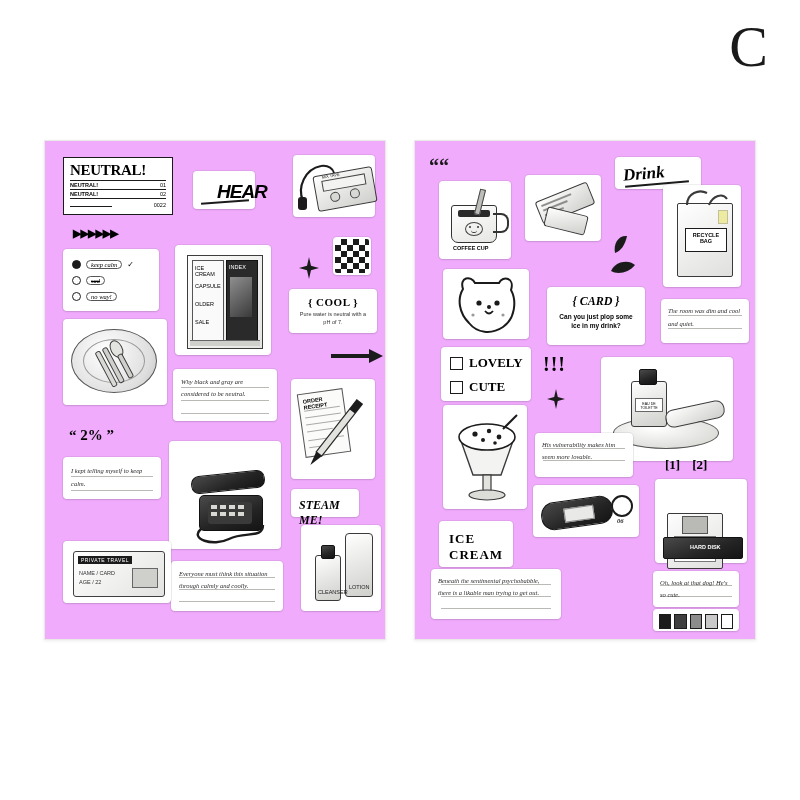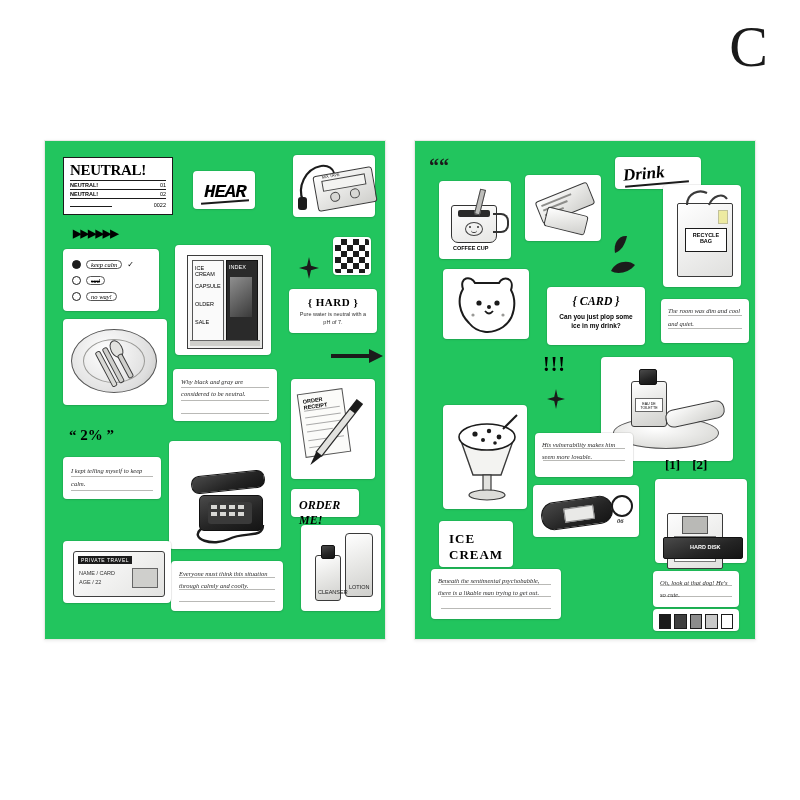--- a/index.html
+++ b/index.html
@@ -27,21 +27,21 @@
     font-family: "Liberation Serif", serif;
     font-size: 58px;
     line-height: 1;
     color: #1a1a1a;
     font-weight: 400;
   }
 
   
   .sheet {
     position: absolute;
-    background: #22c55e;
+    background: #f0abfc;
     border: 1px solid #e9e9e6;
     box-shadow: 0 1px 3px rgba(0,0,0,0.08);
     overflow: hidden;
   }
   #sheet-left  { left: 44px;  top: 140px; width: 340px; height: 498px; }
   #sheet-right { left: 414px; top: 140px; width: 340px; height: 498px; }
 
   .sticker {
     position: absolute;
     box-sizing: border-box;
@@ -199,21 +199,21 @@
         <span class="tiny bold">NEUTRAL!</span>
         <span class="tiny">02</span>
       </div>
       <div class="row" style="border-bottom:none;">
         <span class="tiny" style="width:42px; border-bottom:1px solid #1b1b1b; height:6px;"></span>
         <span class="tiny">0022</span>
       </div>
     </div>
 
     <div class="sticker cut" style="left:148px; top:30px; width:62px; height:38px;">
-      <div style="position:absolute; left:9px; top:8px; font-family:Liberation Mono, monospace; font-weight:bold; font-style:italic; font-size:19px; letter-spacing:-1px;">HEAR</div>
+      <div style="position:absolute; left:22px; top:8px; font-family:Liberation Sans, sans-serif; font-weight:bold; font-style:italic; font-size:19px; letter-spacing:-1px;">HEAR</div>
       <div style="position:absolute; left:6px; top:28px; width:48px; height:1.5px; background:#1b1b1b; transform:rotate(-4deg);"></div>
     </div>
 
     <div class="sticker cut" style="left:248px; top:14px; width:82px; height:62px;">
       <div class="obj" style="position:absolute; left:20px; top:14px; width:58px; height:34px; border-radius:3px; transform:rotate(-10deg);">
         <div style="position:absolute; left:7px; top:5px; right:7px; height:9px; background:#f3f3f1; border:1px solid #444;"></div>
         <div class="round" style="position:absolute; left:13px; top:18px; width:8px; height:8px; background:#d8d8d5; border:1px solid #444;"></div>
         <div class="round" style="position:absolute; left:33px; top:18px; width:8px; height:8px; background:#d8d8d5; border:1px solid #444;"></div>
         <div style="position:absolute; left:8px; top:-1px; font-size:4px; color:#222; transform:rotate(0deg);">MIX TAPE</div>
       </div>
@@ -258,21 +258,21 @@
         </div>
         <div style="position:absolute; left:2px; bottom:2px; right:2px; height:5px; background:#cfcfcb; border-top:1px solid #666;"></div>
       </div>
     </div>
 
     <div class="sticker cut checker" style="left:288px; top:96px; width:38px; height:38px;"></div>
 
     <div class="sticker spark" style="left:254px; top:116px; width:20px; height:22px;"></div>
 
     <div class="sticker cut" style="left:244px; top:148px; width:88px; height:44px; padding:5px 6px;">
-      <div class="center bold" style="font-family:'Liberation Serif',serif; font-size:11px; letter-spacing:.5px;">{ HARD }</div>
+      <div class="center bold" style="font-family:'Liberation Serif',serif; font-size:11px; letter-spacing:.5px;">{ COOL }</div>
       <div class="center tiny" style="margin-top:3px; line-height:1.4; color:#333;">Pure water is neutral with a pH of 7.</div>
     </div>
 
     <div class="sticker cut" style="left:18px; top:178px; width:104px; height:86px;">
       <div class="round" style="position:absolute; left:6px; top:8px; width:84px; height:62px; background:radial-gradient(circle at 40% 35%, #ffffff, #dedede 70%, #bdbdba 100%); border:1.2px solid #555;"></div>
       <div class="round" style="position:absolute; left:18px; top:18px; width:60px; height:42px; border:1px solid #9a9a97;"></div>
       <svg viewBox="0 0 100 80" style="position:absolute; left:14px; top:8px; width:80px; height:70px;">
         <g transform="rotate(-28 50 40)">
           <rect x="30" y="14" width="6" height="48" rx="2" fill="#d9d9d6" stroke="#3a3a3a" stroke-width="1.2"></rect>
           <rect x="40" y="14" width="6" height="48" rx="2" fill="#cfcfcc" stroke="#3a3a3a" stroke-width="1.2"></rect>
@@ -342,21 +342,21 @@
           <div style="position:absolute; left:30px; top:10px; width:6px; height:4px; background:#d8d8d5;"></div>
         </div>
       </div>
       <div class="obj-dark" style="position:absolute; left:20px; top:30px; width:72px; height:16px; border-radius:8px; transform:rotate(-6deg);"></div>
       <svg viewBox="0 0 112 108" style="position:absolute; left:0; top:0; width:112px; height:108px;">
         <path d="M30 86 C18 96 42 104 58 96 C74 88 92 96 92 82" stroke="#1b1b1b" stroke-width="2.4" fill="none"></path>
       </svg>
     </div>
 
     <div class="sticker cut" style="left:246px; top:348px; width:68px; height:28px;">
-      <div style="position:absolute; left:6px; top:7px; font-family:'Liberation Serif',serif; font-weight:bold; font-style:italic; font-size:12px;">ORDER ME!</div>
+      <div style="position:absolute; left:6px; top:7px; font-family:'Liberation Serif',serif; font-weight:bold; font-style:italic; font-size:12px;">STEAM ME!</div>
     </div>
 
     <div class="sticker cut" style="left:256px; top:384px; width:80px; height:86px;">
       <div class="obj" style="position:absolute; left:42px; top:6px; width:26px; height:62px; border-radius:4px 4px 3px 3px;">
         <div class="tiny" style="position:absolute; left:3px; bottom:6px; color:#222;">LOTION</div>
       </div>
       <div class="obj" style="position:absolute; left:12px; top:28px; width:24px; height:44px; border-radius:3px;">
         <div class="tiny" style="position:absolute; left:2px; bottom:5px; color:#222;">CLEANSER</div>
       </div>
       <div class="obj-dark" style="position:absolute; left:18px; top:18px; width:12px; height:12px; border-radius:2px;"></div>
@@ -457,20 +457,30 @@
     </div>
 
     <div class="sticker cut" style="left:246px; top:158px; width:88px; height:44px; padding:4px 5px;">
       <div class="note-lines">
         <div class="rule" style="top:14px;"></div>
         <div class="rule" style="top:27px;"></div>
       </div>
       <div class="hand xs" style="position:relative; line-height:1.95;">The room was dim and cool and quiet.</div>
     </div>
 
+    <div class="sticker cut" style="left:26px; top:206px; width:90px; height:54px; padding:6px 7px;">
+      <div style="display:flex; align-items:center; gap:6px;">
+        <span class="sqbox"></span>
+        <span class="bold" style="font-family:'Liberation Serif',serif; font-size:13px;">LOVELY</span>
+      </div>
+      <div style="display:flex; align-items:center; gap:6px; margin-top:8px;">
+        <span class="sqbox"></span>
+        <span class="bold" style="font-family:'Liberation Serif',serif; font-size:13px;">CUTE</span>
+      </div>
+    </div>
 
     <div class="sticker" style="left:128px; top:212px;">
       <div style="font-family:'Liberation Serif',serif; font-weight:bold; font-size:20px; letter-spacing:-2px;">! ! !</div>
     </div>
 
     <div class="sticker spark" style="left:132px; top:248px; width:18px; height:20px;"></div>
 
     <div class="sticker cut" style="left:186px; top:216px; width:132px; height:104px;">
       <div class="round" style="position:absolute; left:10px; top:58px; width:104px; height:30px; background:radial-gradient(ellipse at 40% 35%, #ffffff, #dcdcd9 75%, #bfbfbb); border:1.2px solid #555;"></div>
       <div class="obj" style="position:absolute; left:28px; top:22px; width:34px; height:44px; border-radius:3px;">

